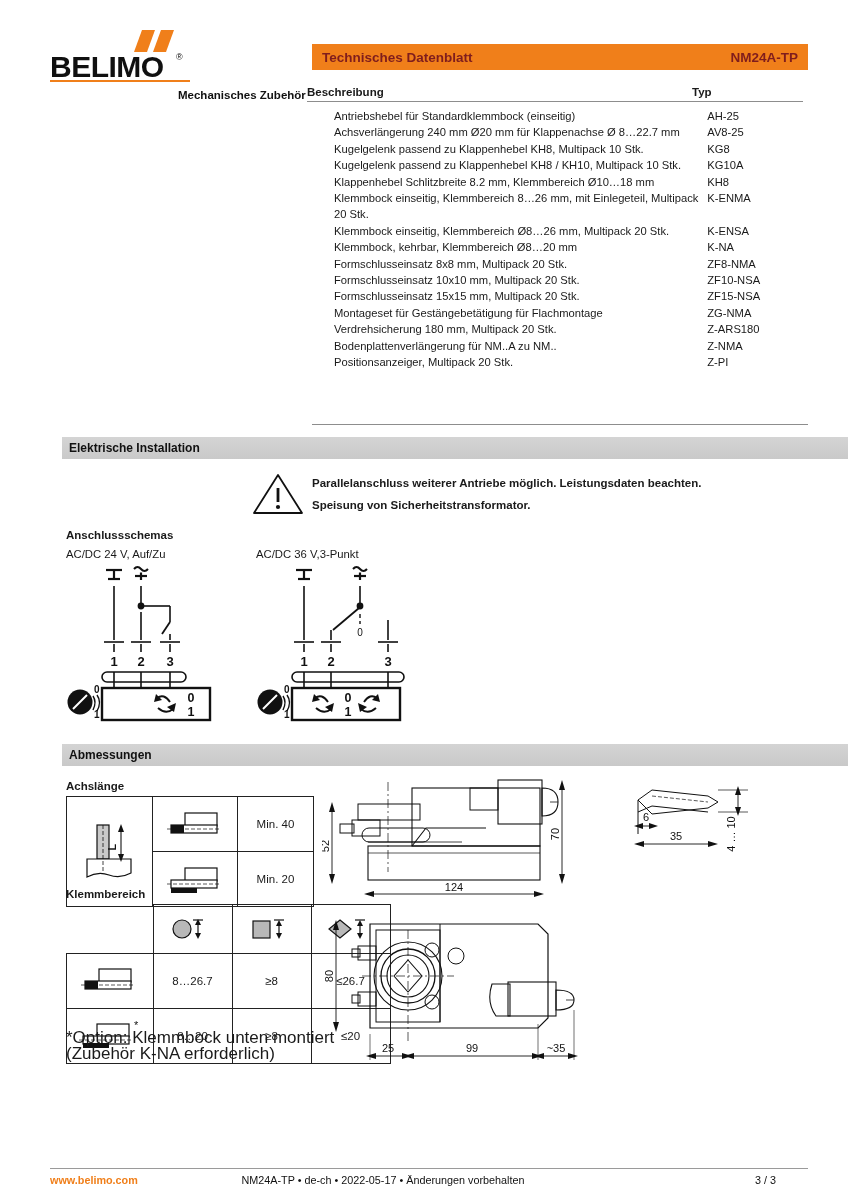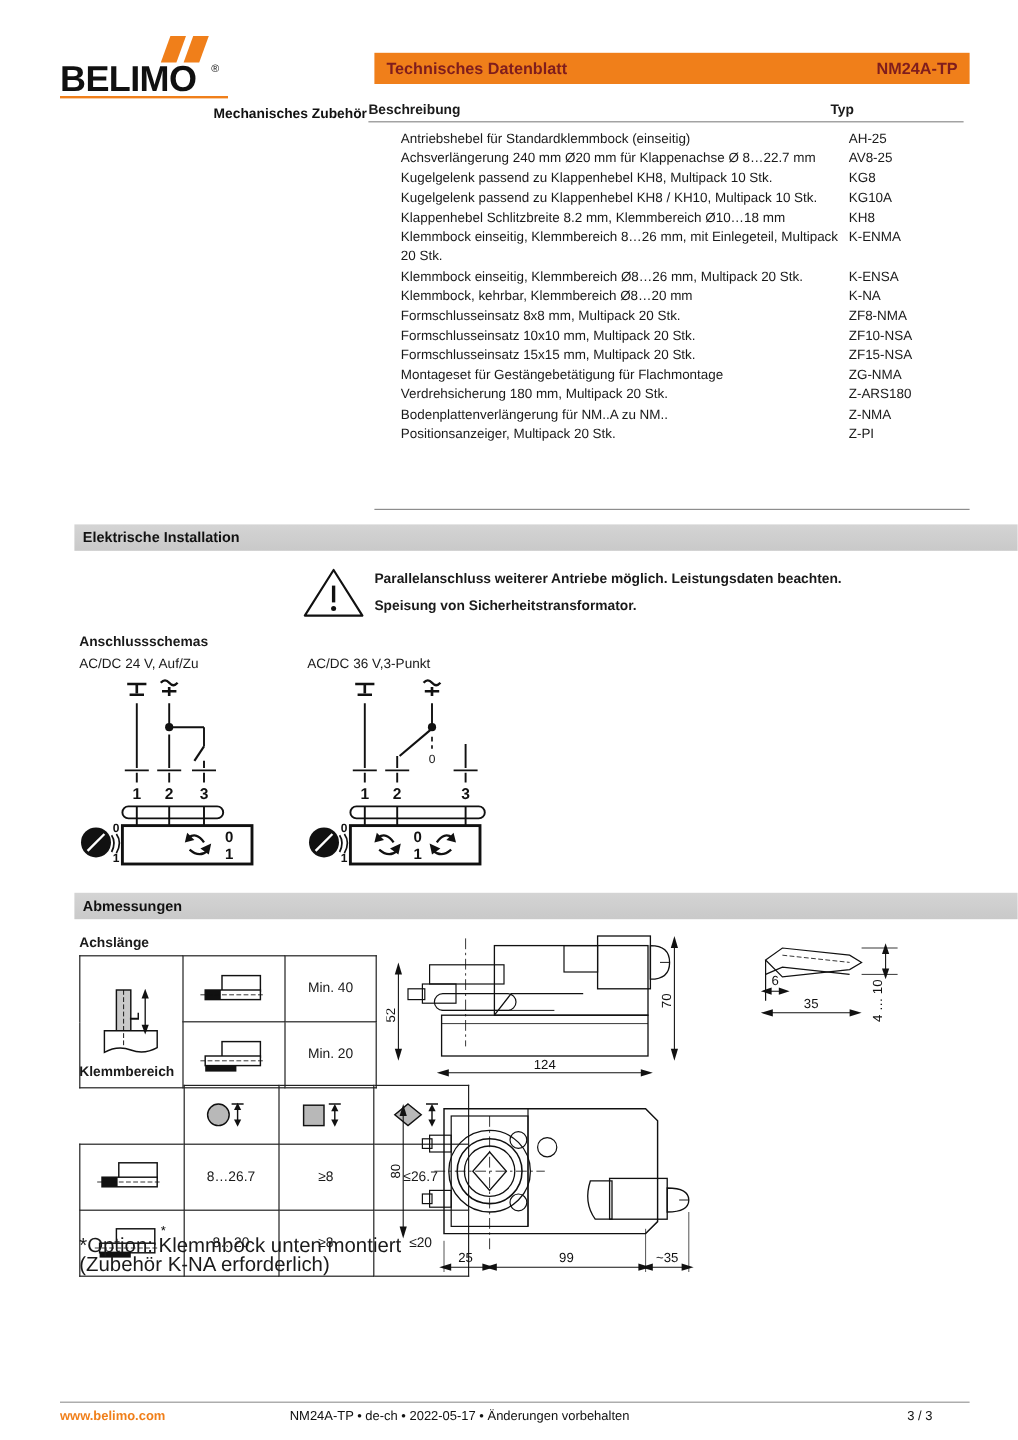--- a/index.html
+++ b/index.html
@@ -62,21 +62,21 @@
   
   .note{position:absolute;left:66px;top:1030px;width:270px;
         font-size:17px;line-height:16px;}
 
   
   .foot-rule{position:absolute;left:50px;top:1168px;width:758px;height:1.2px;
              background:#9a9a9a;}
   .foot{position:absolute;top:1174px;font-size:10.8px;}
   .foot-url{left:50px;color:#F07F1A;font-weight:bold;}
   .foot-mid{left:0;width:704px;text-align:center;color:#111;margin-left:31px;}
-  .foot-pg{left:756px;width:60px;color:#111;}
+  .foot-pg{left:716px;width:60px;text-align:right;color:#111;}
 </style>
 </head>
 <body>
 
 <div class="page">
 
   <div class="logo">
     <div class="logo-slash" style="left:88px;top:0;"></div>
     <div class="logo-slash" style="left:107px;top:0;"></div>
     <div class="logo-word">BELIMO</div>

